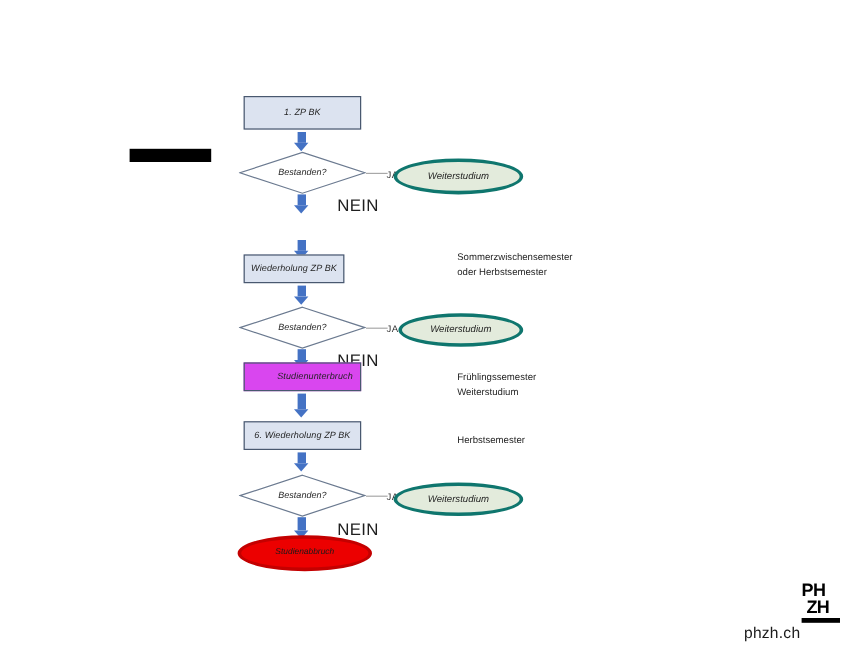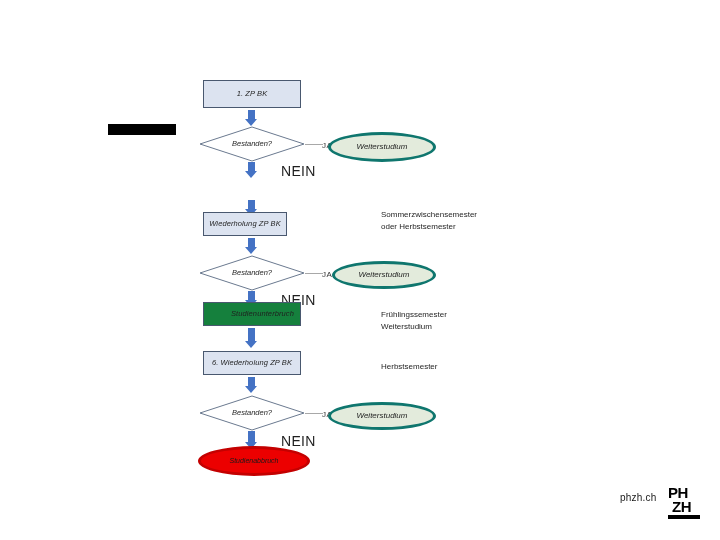--- a/index.html
+++ b/index.html
@@ -30,21 +30,21 @@
 
   .box {
     border: 1px solid #49586f;
     font-size: 7.5px;
     color: #1f1f1f;
     letter-spacing: 0.1px;
     flex-direction: column;
   }
   .box.fill-blue   { background: #dce3f0; }
   .box.fill-yellow { background: #ffff00; border-color: #9a9a00; color: #1f1f1f; }
-  .box.fill-pink   { background: #15803d; border-color: #49586f; padding-left: 21px; }
+  .box.fill-pink   { background: #d946ef; border-color: #49586f; padding-left: 21px; }
 
   .diamond {
     border: none;
     background: transparent;
   }
   .diamond .dia-shape {
     position: absolute;
     inset: 0;
   }
   .diamond .dia-label {
@@ -128,22 +128,22 @@
     left: 48px;
     top: 509px;
     font-size: 9px;
     color: #1a1a1a;
     letter-spacing: 0.2px;
     margin-top: 40px;
   }
   .footer-url {
     position: absolute;
     left: 620px;
-    top: 492px;
-    font-size: 10px;
+    top: 520px;
+    font-size: 13px;
     color: #1a1a1a;
     letter-spacing: 0.2px;
   }
   .logo {
     position: absolute;
     left: 668px;
     top: 486px;
     width: 38px;
     height: 40px;
     font-weight: bold;

